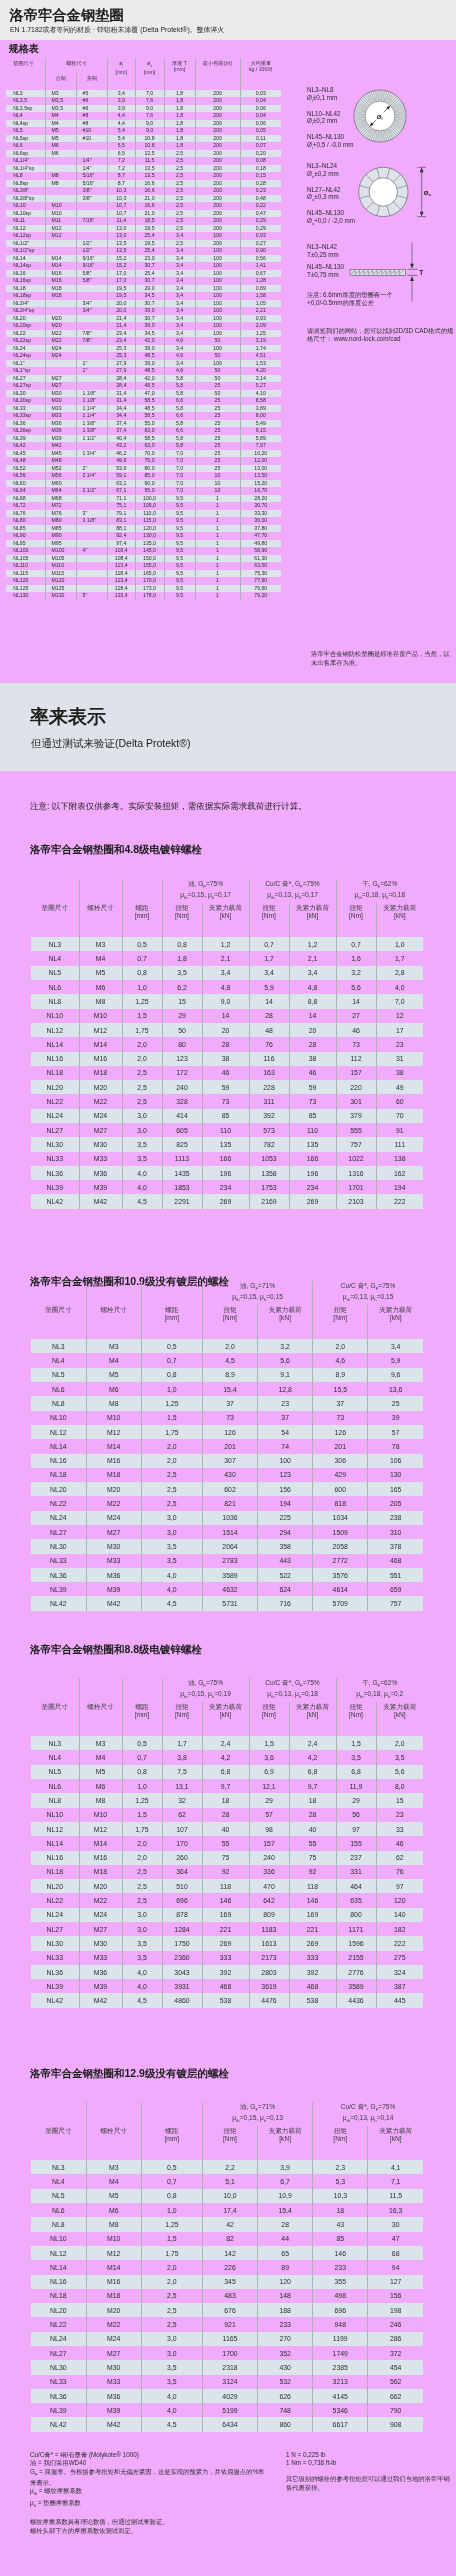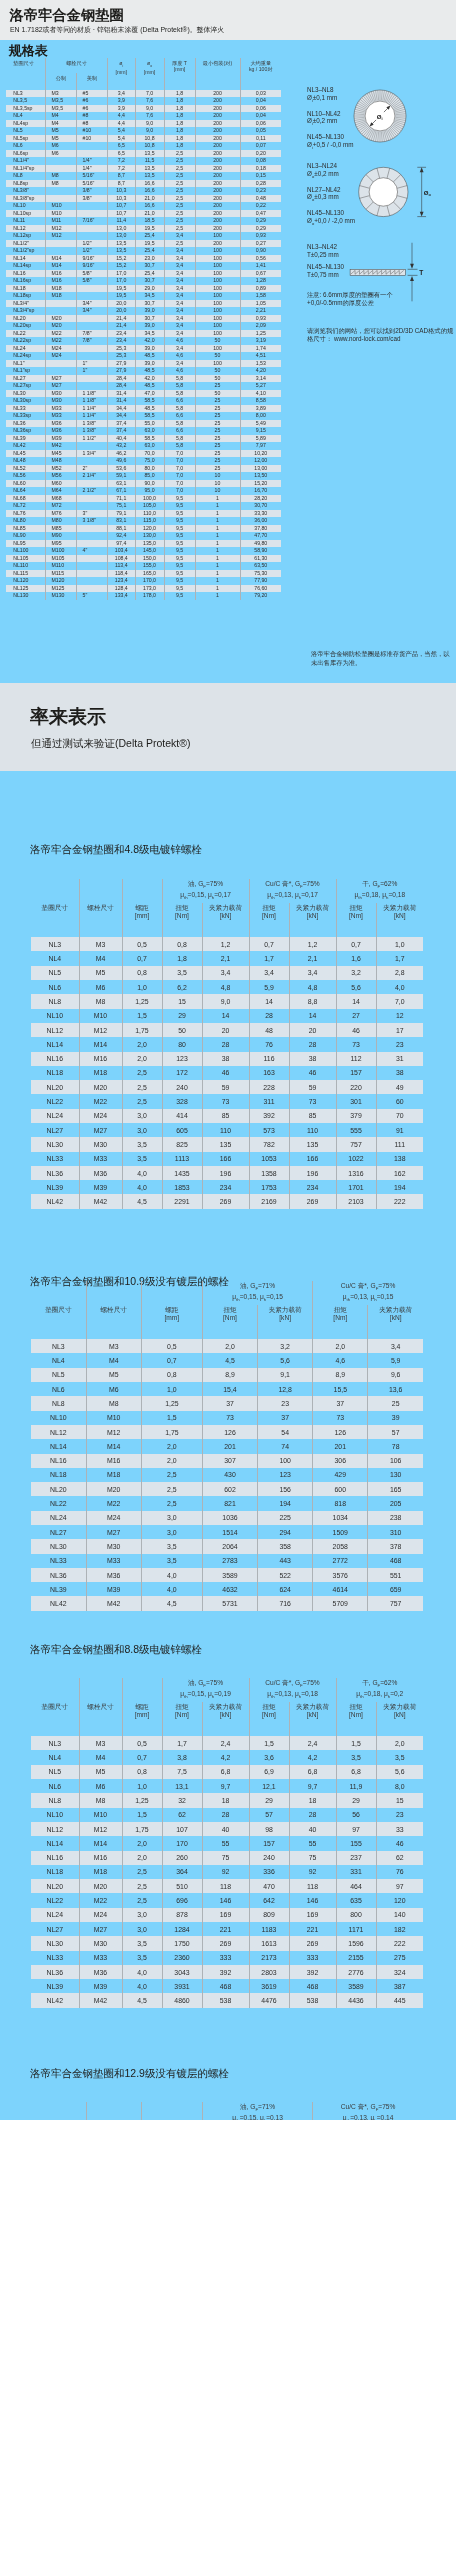--- a/index.html
+++ b/index.html
@@ -1,27 +1,27 @@
 <!DOCTYPE html>
 <html style="--band-top: #e9ebec; --band-section: #dde3e8; --zebra: #dce4eb; --rule: #adb2b6; --text: #2d2d2d;font-size:8.8px"><head>
 <meta charset="utf-8">
 <style>
   :root{
     --band-top:#e9ebec; --band-section:#dde3e8; --zebra:#dce4eb;
     --rule:#adb2b6; --text:#2d2d2d;
   }
   *{box-sizing:border-box}
   body{margin:0;background:#fff;font-family:"Liberation Sans","DejaVu Sans",sans-serif;color:var(--text,#2d2d2d)}
-  #page{position:relative;width:457px;height:2120px;background:#7dd3fc;overflow:hidden}
+  #page{position:relative;width:457px;height:2576px;background:#f0abfc;overflow:hidden}
 
   .band-top{position:absolute;left:0;top:0;width:457px;height:40px;background:var(--band-top,#e9ebec)}
   .page-title{position:absolute;left:9.4px;top:5.5px;font-size:14.3px;font-weight:bold;color:#1d1d1b}
   .page-subtitle{position:absolute;left:10px;top:25px;font-size:6.9px;color:#1d1d1b}
 
-  .spec-heading{position:absolute;left:8.8px;top:42px;font-size:13px;font-weight:bold;color:#1d1d1b}
+  .spec-heading{position:absolute;left:8.8px;top:42px;font-size:10px;font-weight:bold;color:#1d1d1b}
 
   table{border-collapse:collapse;table-layout:fixed}
   .vl{border-left:0.6px solid var(--rule,#adb2b6)}
 
   .spec-table{position:absolute;left:5.5px;top:58px;width:274px}
   .spec-table thead th{font-weight:normal;font-size:5.2px;line-height:6px;color:#3a3a3a;vertical-align:top;padding-top:1.7px;text-align:center}
   .spec-table thead tr:first-child{height:15.4px}
   .spec-table thead tr:last-child{height:16.5px}
   .spec-table thead th.al{text-align:left;padding-left:7.7px}
   .spec-table td{font-size:5.2px;height:7.5px;line-height:5.5px;padding:0 1.1px;text-align:center;color:#2d2d2d;overflow:hidden;white-space:nowrap}
@@ -35,21 +35,21 @@
   .diagram{position:absolute}
   .small-note{position:absolute;font-size:6.3px;line-height:8.3px}
 
   .stock-note{position:absolute;left:311px;top:650px;width:144px;font-size:6.3px;line-height:8.8px;color:#2d2d2d}
 
   .band-section{position:absolute;left:0;top:683px;width:457px;height:88px;background:var(--band-section,#dde3e8)}
   .torque-title{position:absolute;left:30px;top:704px;font-size:19px;font-weight:bold;color:#1d1d1b}
   .torque-subtitle{position:absolute;left:31px;top:737px;font-size:10.5px;color:#1d1d1b}
   .torque-note{position:absolute;left:30px;top:801px;width:418px;font-size:8.5px;color:#1d1d1b}
 
-  .t-title{position:absolute;left:30px;font-size:10.5px;font-weight:normal;color:#1d1d1b}
+  .t-title{position:absolute;left:30px;font-size:10.5px;font-weight:bold;color:#1d1d1b}
 
   .torque-table{position:absolute;left:31px;width:392px}
   .torque-table th{font-weight:normal;color:#3a3a3a}
   .torque-table .gh{height:23px;vertical-align:bottom;font-size:6.6px;line-height:7.7px;text-align:center;padding-bottom:1.1px}
   .torque-table .ch{height:34px;vertical-align:top;font-size:6.6px;line-height:7.7px;text-align:center;padding-top:1.1px}
   .torque-table td{font-size:6.9px;height:14.3px;text-align:center;padding:0 2.2px;white-space:nowrap}
   .torque-table tbody tr:nth-child(odd){background:var(--zebra,#dce4eb)}
 
   .footer-left{position:absolute;left:30px;top:2451px;width:235px;font-size:6.3px;line-height:8.3px}
   .footer-right{position:absolute;left:286px;top:2451px;width:165px;font-size:6.3px;line-height:8.3px}
@@ -917,20 +917,21 @@
     <div class="small-note" style="left:23px;top:274px;width:148px">
       <span>请浏览我们的网站，您可以找到2D/3D CAD格式的规格尺寸： </span><span class="linklike">www.nord-lock.com/cad</span>
     </div>
   </div>
 
   <div class="stock-note">洛帝牢合金钢防松垫圈是标准存货产品，当然，以未出售库存为准。</div>
 
   <div class="band-section"></div>
   <div class="torque-title">率来表示</div>
   <div class="torque-subtitle">但通过测试来验证(Delta Protekt®)</div>
+  <div class="torque-note">注意: 以下附表仅供参考。实际安装扭矩，需依据实际需求载荷进行计算。</div>
 
   <div class="t-title" style="top:843px">洛帝牢合金钢垫圈和4.8级电镀锌螺栓</div>
   <table class="torque-table" style="top:879px">
       <colgroup>
         <col style="width:48px">
         <col style="width:43px">
         <col style="width:40px">
         <col style="width:40px">
         <col style="width:47px">
         <col style="width:40px">

